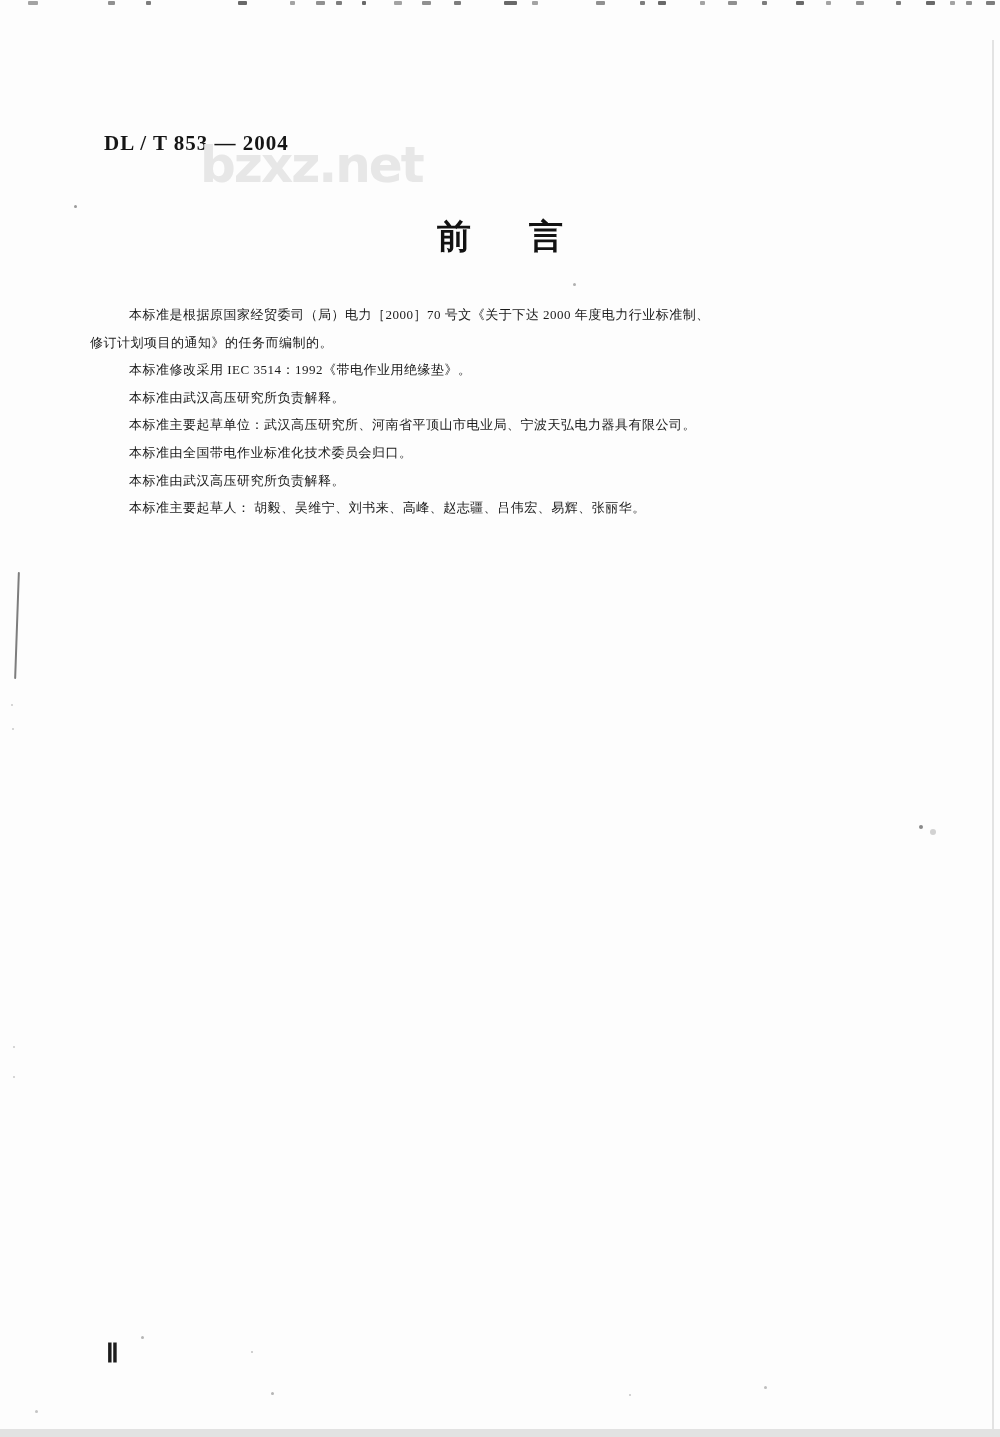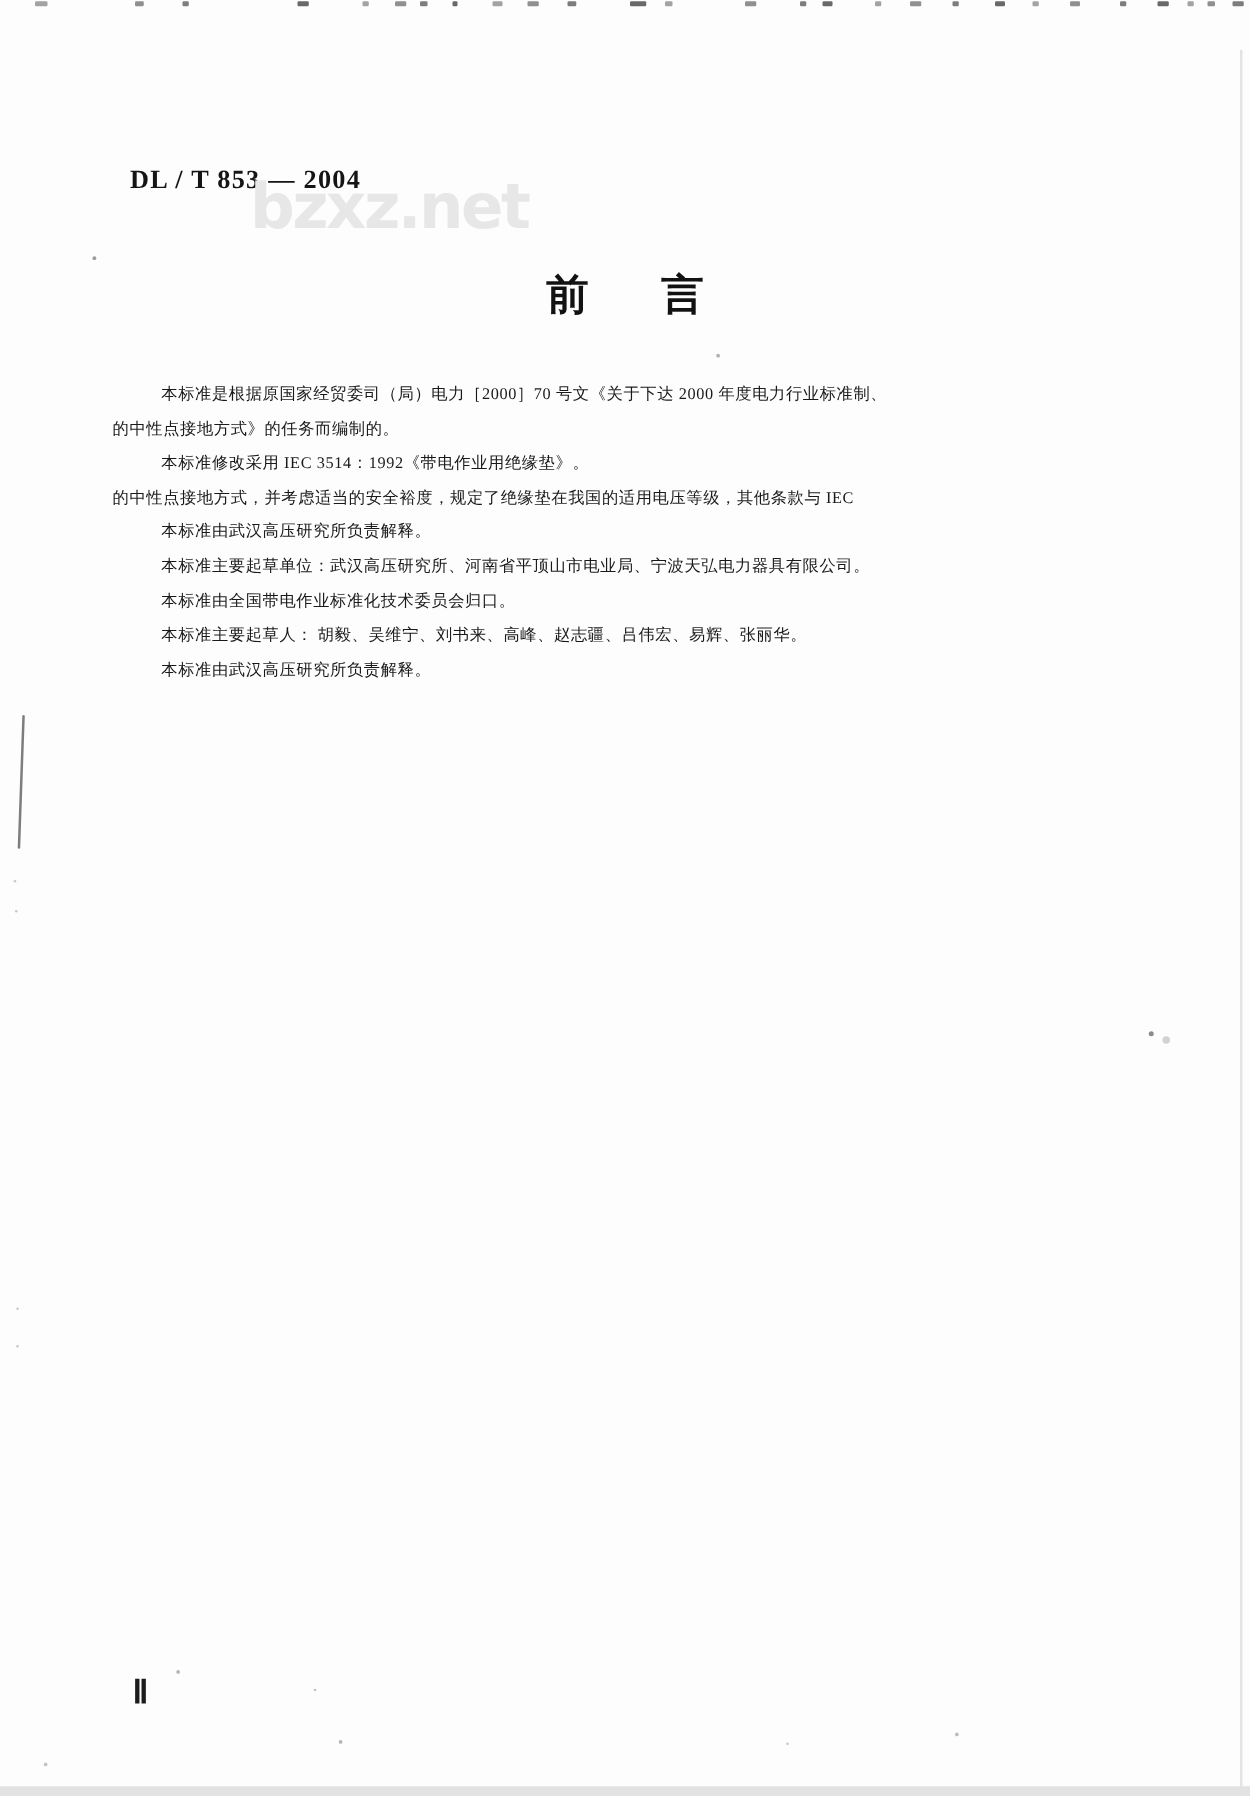--- a/index.html
+++ b/index.html
@@ -159,28 +159,27 @@
 
   <div class="watermark">bzxz.net</div>
 
   <div class="title">
     <span>前</span>
     <span>言</span>
   </div>
 
   <div class="body-text">
       <div class="line indent">本标准是根据原国家经贸委司（局）电力［2000］70 号文《关于下达 2000 年度电力行业标准制、</div>
-      <div class="line">的中性点接地方式》的任务而编制的。</div>
+      <div class="line">修订计划项目的通知》的任务而编制的。</div>
       <div class="line indent">本标准修改采用 IEC 3514：1992《带电作业用绝缘垫》。</div>
-      <div class="line">的中性点接地方式，并考虑适当的安全裕度，规定了绝缘垫在我国的适用电压等级，其他条款与 IEC</div>
       <div class="line indent">本标准由武汉高压研究所负责解释。</div>
       <div class="line indent">本标准主要起草单位：武汉高压研究所、河南省平顶山市电业局、宁波天弘电力器具有限公司。</div>
       <div class="line indent">本标准由全国带电作业标准化技术委员会归口。</div>
+      <div class="line indent">本标准由武汉高压研究所负责解释。</div>
       <div class="line indent">本标准主要起草人： 胡毅、吴维宁、刘书来、高峰、赵志疆、吕伟宏、易辉、张丽华。</div>
-      <div class="line indent">本标准由武汉高压研究所负责解释。</div>
     </div>
 
   <div class="page-number">Ⅱ</div>
 
   <div class="left-line"></div>
   <div class="right-edge-line"></div>
   <div class="bottom-band"></div>
   <div id="specks">
       <div class="speck" style="left: 74px; top: 205px; width: 3px; height: 3px; background: rgb(154, 154, 154);"></div>
       <div class="speck" style="left: 573px; top: 283px; width: 3px; height: 3px; background: rgb(176, 176, 176);"></div>

